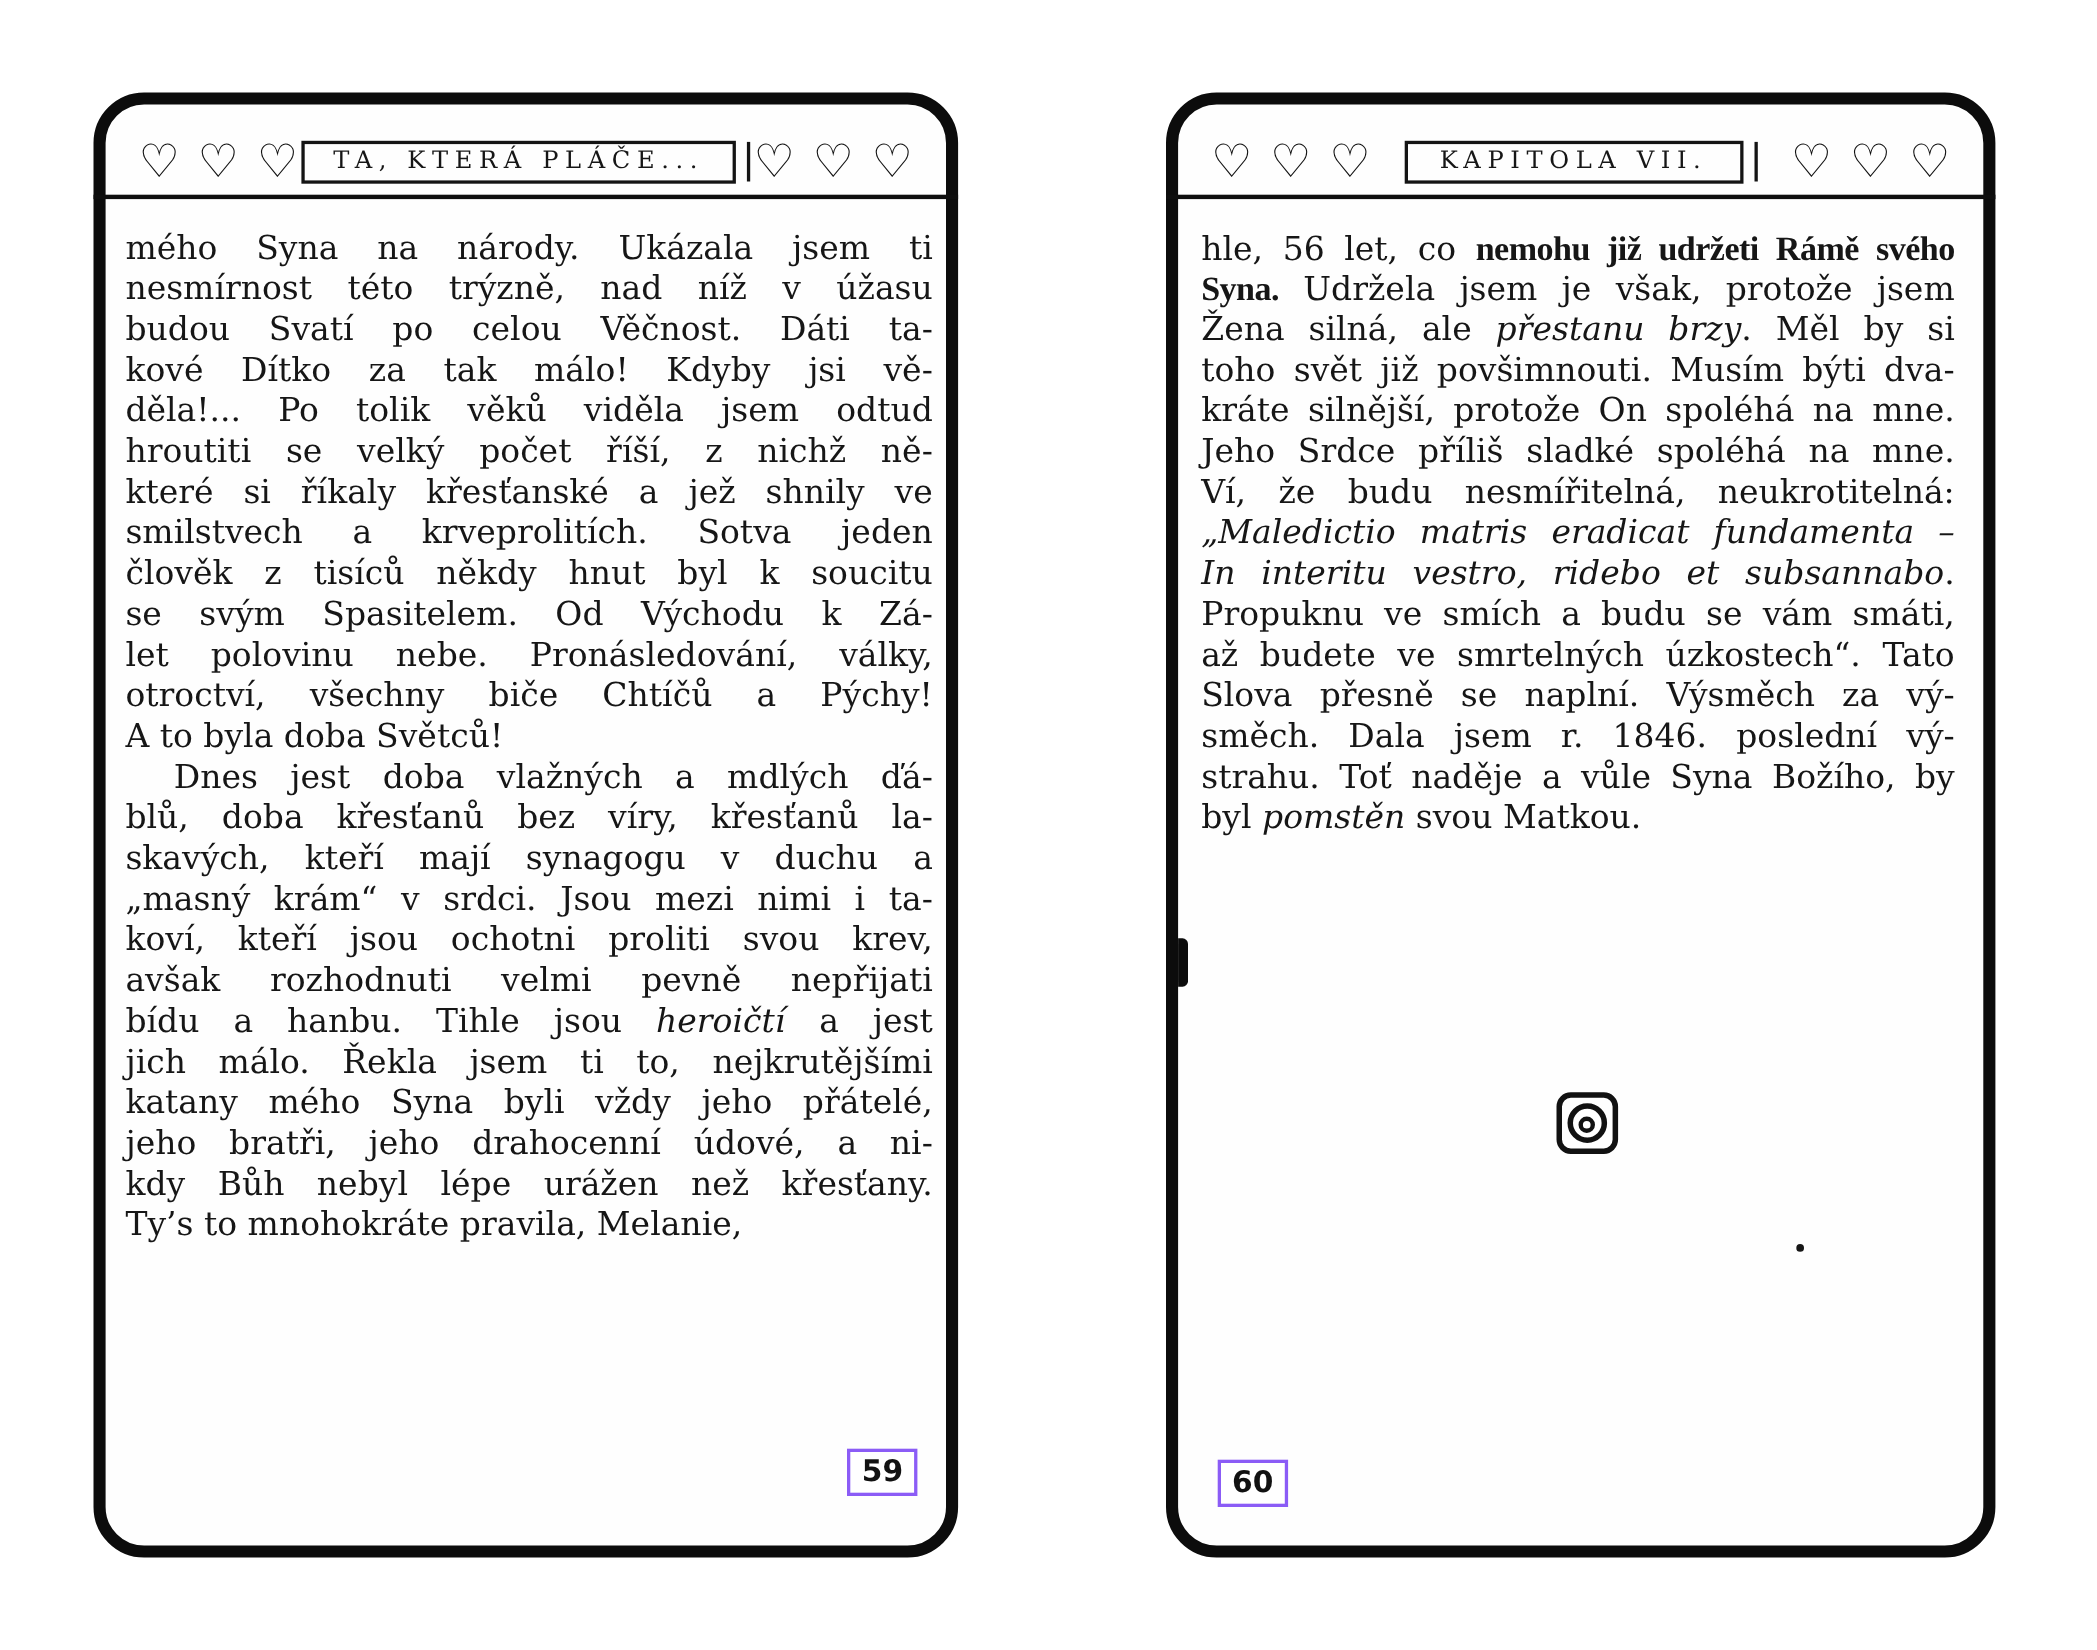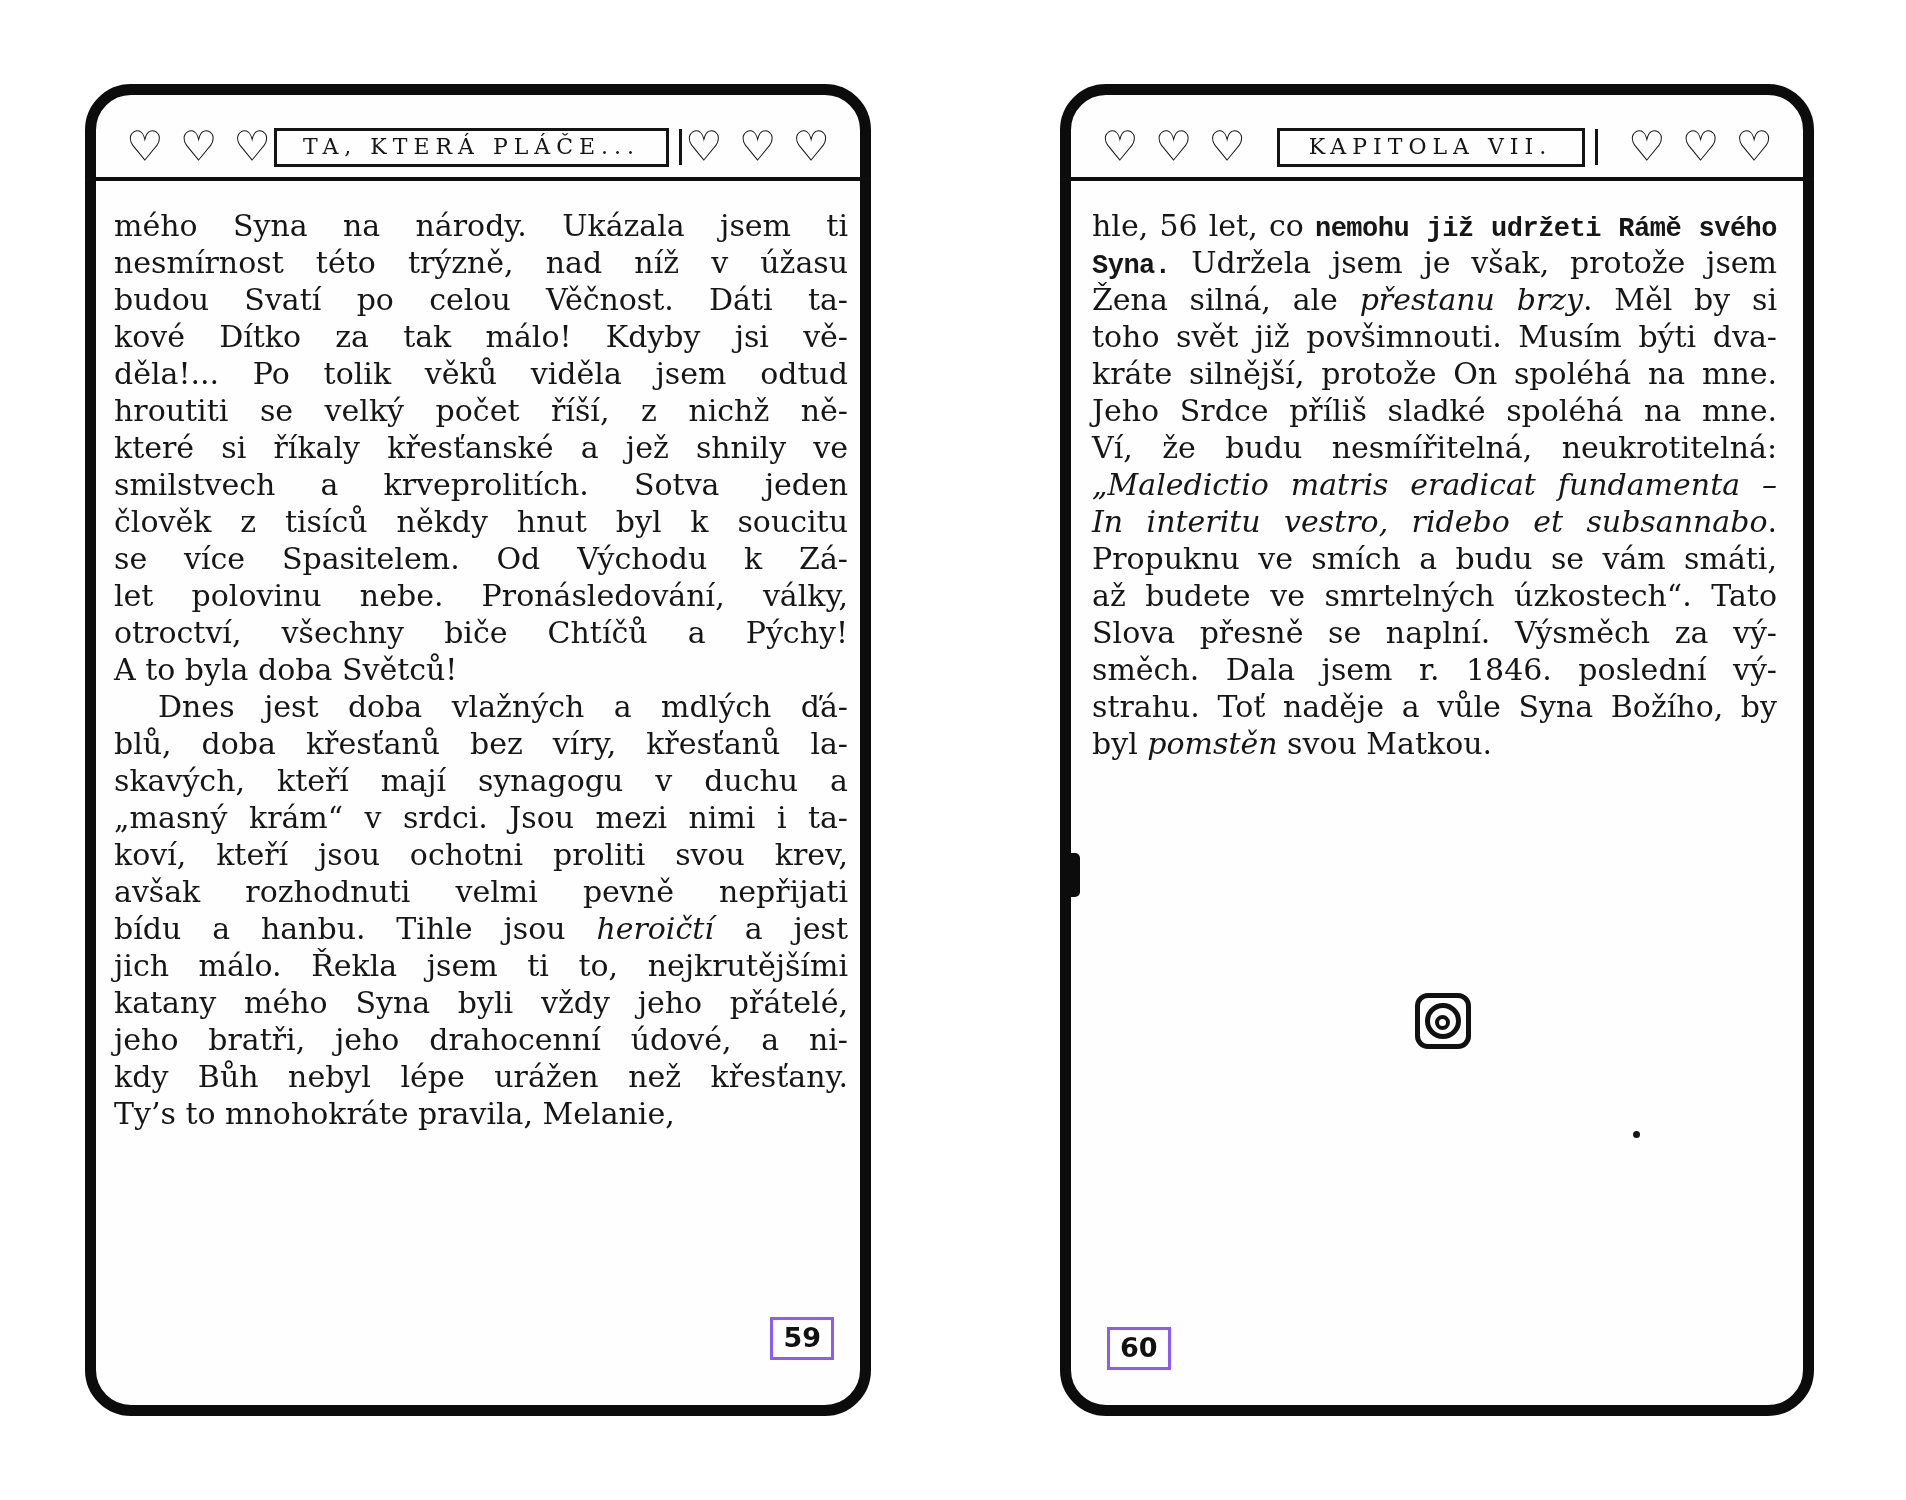--- a/index.html
+++ b/index.html
@@ -21,21 +21,21 @@
 
   .headrule{position:absolute;top:82px;left:-11px;right:-11px;height:4px;background:#0e0e0e;}
 
   .bodytext{position:absolute;top:112px;font-size:30px;line-height:37px;}
   .page.left  .bodytext{left:18px;right:12px;}
   .page.right .bodytext{left:21px;right:26px;}
   .tline{text-align:justify;text-align-last:justify;height:37px;overflow:visible;white-space:nowrap0;}
   .tline.nojust{text-align-last:left;}
   .tline.indent{padding-left:44px;}
   .tline .i{font-style:italic;}
-  .tline .b{font-family:Liberation Mono, monospace;font-weight:700;font-size:27px;letter-spacing:-0.5px;}
+  .tline .b{font-family:Liberation Serif, serif;font-weight:700;font-size:31px;letter-spacing:-0.5px;}
 
   .pagenum{position:absolute;border:3px solid #8b5cf6;padding:2px 10px 3px 10px;
            font-family:"DejaVu Sans", sans-serif;font-weight:700;font-size:27px;color:#111;
            background:#fff;line-height:32px;}
   .page.left  .pagenum{right:26px;top:1222px;}
   .page.right .pagenum{left:36px;top:1232px;}
 
   .ornament{position:absolute;left:344px;top:898px;width:56px;height:56px;box-sizing:border-box;
             border:5px solid #111;border-radius:13px;display:flex;align-items:center;justify-content:center;}
   .orn-ring{width:36px;height:36px;box-sizing:border-box;border:5px solid #111;border-radius:50%;
@@ -73,21 +73,21 @@
     <div class="bodytext">
         <div class="tline"><span>mého Syna na národy. Ukázala jsem ti</span></div>
         <div class="tline"><span>nesmírnost této trýzně, nad níž v úžasu</span></div>
         <div class="tline"><span>budou Svatí po celou Věčnost. Dáti ta-</span></div>
         <div class="tline"><span>kové Dítko za tak málo! Kdyby jsi vě-</span></div>
         <div class="tline"><span>děla!... Po tolik věků viděla jsem odtud</span></div>
         <div class="tline"><span>hroutiti se velký počet říší, z nichž ně-</span></div>
         <div class="tline"><span>které si říkaly křesťanské a jež shnily ve</span></div>
         <div class="tline"><span>smilstvech a krveprolitích. Sotva jeden</span></div>
         <div class="tline"><span>člověk z tisíců někdy hnut byl k soucitu</span></div>
-        <div class="tline"><span>se více Spasitelem. Od Východu k Zá-</span></div>
+        <div class="tline"><span>se svým Spasitelem. Od Východu k Zá-</span></div>
         <div class="tline"><span>let polovinu nebe. Pronásledování, války,</span></div>
         <div class="tline"><span>otroctví, všechny biče Chtíčů a Pýchy!</span></div>
         <div class="tline nojust"><span>A to byla doba Světců!</span></div>
         <div class="tline indent"><span>Dnes jest doba vlažných a mdlých ďá-</span></div>
         <div class="tline"><span>blů, doba křesťanů bez víry, křesťanů la-</span></div>
         <div class="tline"><span>skavých, kteří mají synagogu v duchu a</span></div>
         <div class="tline"><span>„masný krám“ v srdci. Jsou mezi nimi i ta-</span></div>
         <div class="tline"><span>koví, kteří jsou ochotni proliti svou krev,</span></div>
         <div class="tline"><span>avšak rozhodnuti velmi pevně nepřijati</span></div>
         <div class="tline"><span>bídu a hanbu. Tihle jsou </span><span class="i">heroičtí</span><span> a jest</span></div>

